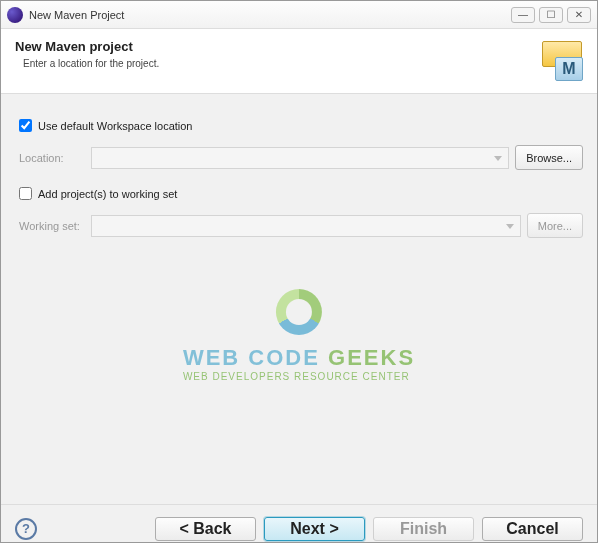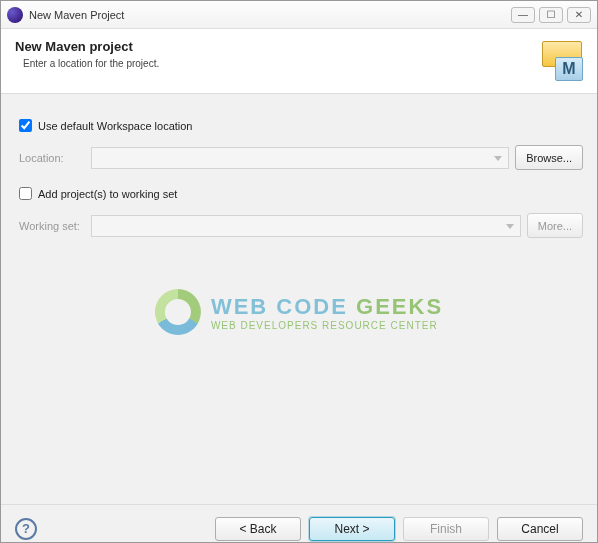--- a/index.html
+++ b/index.html
@@ -115,21 +115,21 @@
   .triangle-right {
     width: 0; height: 0;
     border-top: 4px solid transparent;
     border-bottom: 4px solid transparent;
     border-left: 6px solid #333;
   }
   .watermark {
     position: absolute;
     left: 50%; top: 195px; transform: translateX(-50%);
     opacity: 0.6; pointer-events: none;
-    display: flex; align-items: center; gap: 10px;
+    display: flex; align-items: center; gap: 10px; flex-direction: column;
   }
   .wm-logo {
     width: 46px; height: 46px;
     border-radius: 50%;
     background: conic-gradient(#6fb52e 0 120deg, #2a98c9 120deg 240deg, #a6d96a 240deg 360deg);
     position: relative;
   }
   .wm-logo::after {
     content: ""; position: absolute; inset: 10px;
     background: #f1f1f1; border-radius: 50%;
@@ -145,27 +145,28 @@
   }
   .help-icon {
     width: 22px; height: 22px;
     border: 2px solid #5a7aa5; border-radius: 50%;
     color: #5a7aa5; font-weight: bold;
     display: flex; align-items: center; justify-content: center;
     font-size: 13px;
   }
   .footer-spacer { flex: 1; }
   .btn {
-    width: 86px; height: 24px;
+    width: 101px; height: 24px;
     background: linear-gradient(#fdfdfd,#ececec);
     border: 1px solid #adadad;
     border-radius: 3px;
     display: flex; align-items: center; justify-content: center;
     color: #222; cursor: pointer;
-    font-size: 12px;
+    font-size: 16px;
+    font-weight: bold;
   }
   .btn.disabled { color: #999; border-color: #d0d0d0; cursor: default; }
   .btn.primary {
     border: 1px solid #2b9abf;
     background: linear-gradient(#e8f6fb,#c7e8f3);
     box-shadow: 0 0 0 1px rgba(43,154,191,0.3);
   }
 </style>
 </head>
 <body>

